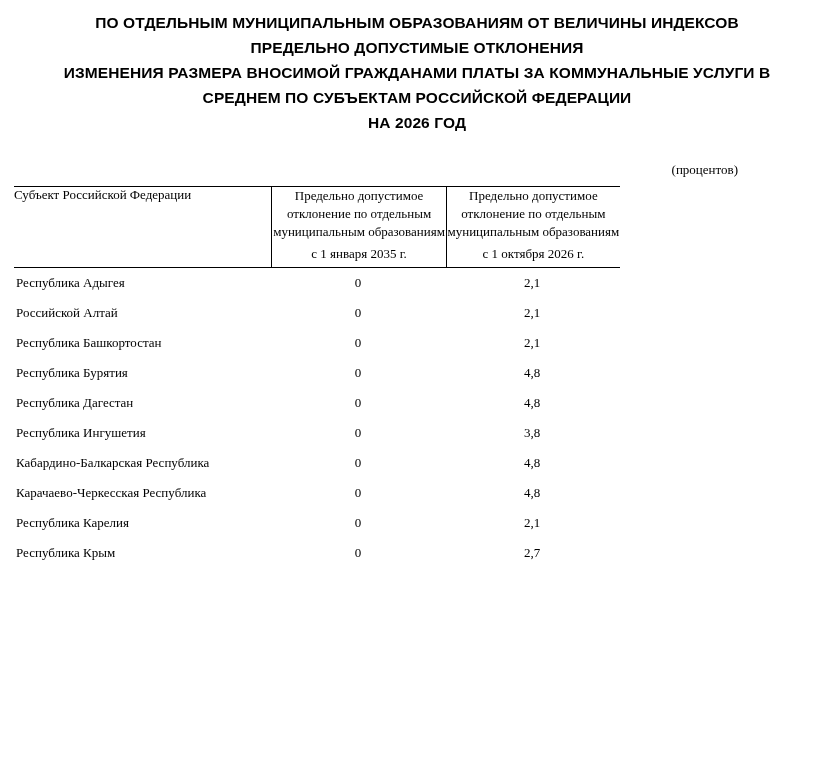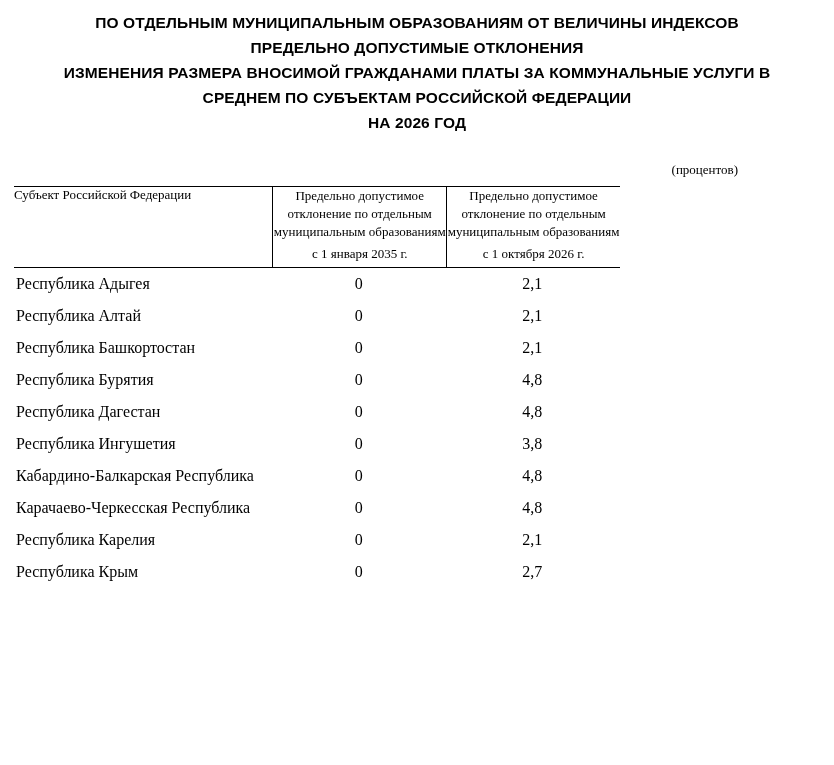--- a/index.html
+++ b/index.html
@@ -79,21 +79,21 @@
     text-align: center;
     padding: 4px 6px 5px 6px;
     border-bottom: 1.6px solid #000;
     vertical-align: bottom;
   }
   .sub-row td.empty-sub {
     border-bottom: 1.6px solid #000;
   }
   tbody td {
     padding: 7px 4px 7px 2px;
-    font-size: 16px;
+    font-size: 13px;
     font-family: Liberation Serif, serif;
   }
   tbody td.subject {
     text-align: left;
     padding-left: 2px;
   }
   tbody td.val {
     text-align: center;
   }
 </style>
@@ -124,21 +124,21 @@
         <td class="divider-v">с 1 октября 2026 г.</td>
       </tr>
     </thead>
     <tbody id="table-body">
         <tr>
           <td class="subject">Республика Адыгея</td>
           <td class="val">0</td>
           <td class="val">2,1</td>
         </tr>
         <tr>
-          <td class="subject">Республика Алтай</td>
+          <td class="subject">Российской Алтай</td>
           <td class="val">0</td>
           <td class="val">2,1</td>
         </tr>
         <tr>
           <td class="subject">Республика Башкортостан</td>
           <td class="val">0</td>
           <td class="val">2,1</td>
         </tr>
         <tr>
           <td class="subject">Республика Бурятия</td>

